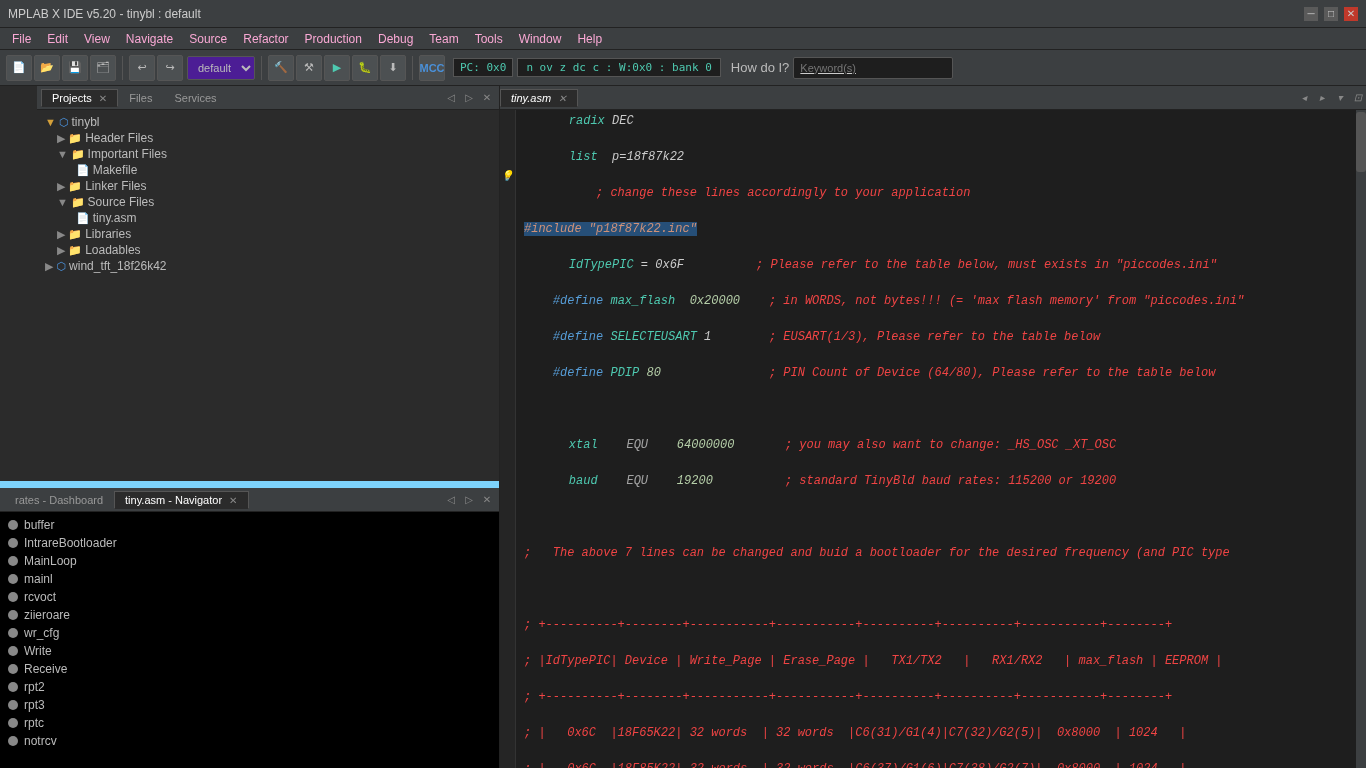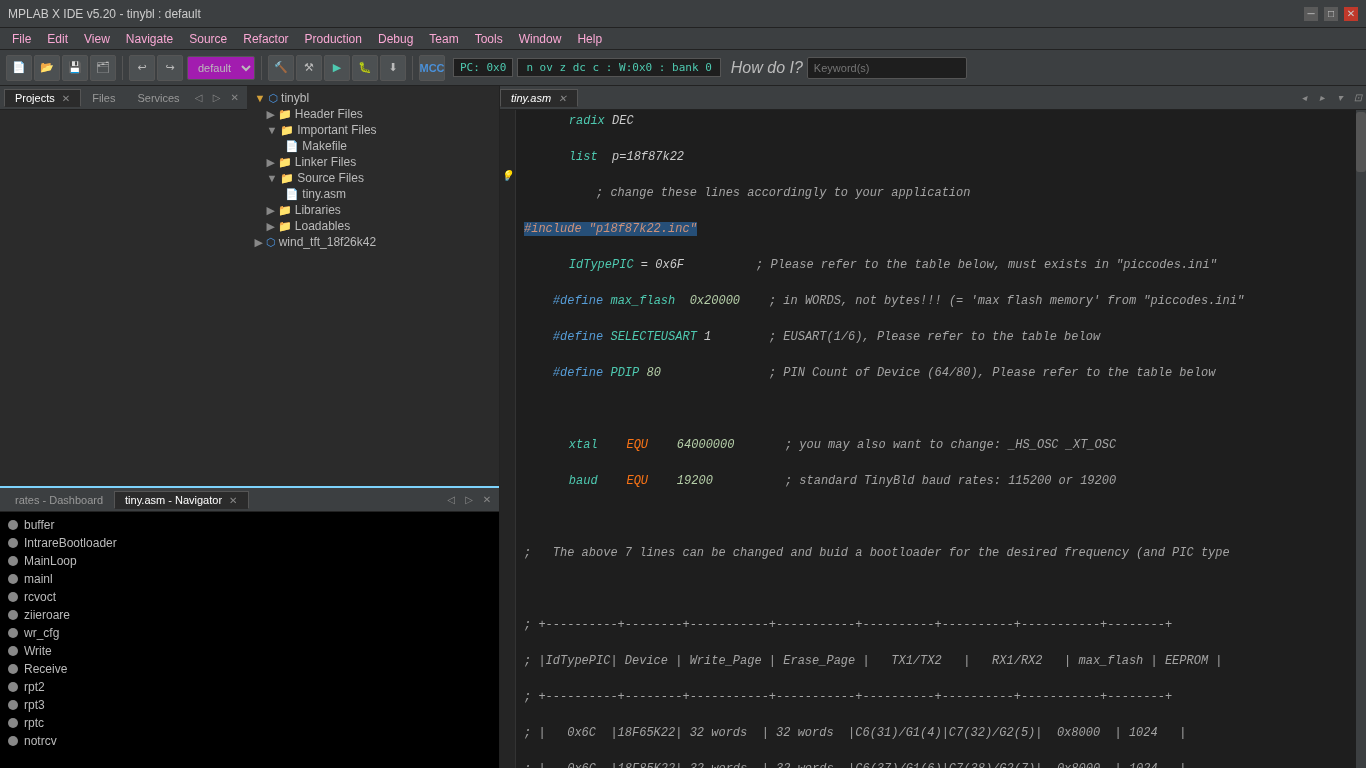--- a/index.html
+++ b/index.html
@@ -46,21 +46,21 @@
       border: 1px solid #555;
       color: #bbb;
       font-size: 11px;
       cursor: pointer;
       display: flex; align-items: center; justify-content: center;
       border-radius: 2px;
     }
     .tb-separator { width: 1px; height: 24px; background: #555; margin: 0 2px; }
     .tb-dropdown {
       height: 24px; padding: 0 6px;
-      background: #a21caf;
+      background: #4c1d95;
       border: 1px solid #555;
       color: #bbb;
       font-size: 11px;
       border-radius: 2px;
     }
     .tb-group { display: flex; gap: 2px; }
     #pc-display {
       background: #1e1e1e;
       border: 1px solid #555;
       color: #4ec9b0;
@@ -70,21 +70,21 @@
       margin-left: 4px;
     }
     #status-display {
       background: #1e1e1e;
       border: 1px solid #555;
       color: #4ec9b0;
       font-family: monospace;
       font-size: 11px;
       padding: 2px 8px;
     }
-    #howdoi-label { color: #bbb; font-size: 16px; margin-left: 6px; font-style: italic; }
+    #howdoi-label { color: #bbb; font-size: 13px; margin-left: 6px; }
     #search-input {
       height: 22px; width: 160px;
       background: #1e1e1e;
       border: 1px solid #555;
       color: #ccc;
       font-size: 11px;
       padding: 0 6px;
     }
 
     
@@ -98,21 +98,23 @@
       width: 500px;
       display: flex;
       flex-direction: column;
       border-right: 1px solid #222;
     }
 
     
     #left-top {
       flex: 1;
       display: flex;
-      border-bottom: 2px solid #7dd3fc;
+      flex-direction: column;
+      border-bottom: 7px solid #7dd3fc;
+      padding-left: 37px;
     }
 
     
     .tab-bar {
       background: #3c3f41;
       display: flex;
       align-items: center;
       height: 24px;
       border-bottom: 1px solid #222;
       padding: 0 4px;
@@ -241,24 +243,24 @@
       font-family: 'Courier New', monospace;
       font-size: 12px;
       line-height: 18px;
       padding: 2px 8px;
       overflow: auto;
       white-space: pre;
       color: #ccc;
     }
     .code-line { height: 18px; display: block; }
     .kw-define { color: #569cd6; }
-    .kw-comment { color: #a3a3a3; }
+    .kw-comment { color: #ef4444; }
     .kw-number { color: #b5cea8; }
     .kw-label { color: #4ec9b0; margin-left: 16px; }
-    .kw-equ { color: #f97316; }
+    .kw-equ { color: #a3a3a3; }
     #scrollbar-right {
       width: 10px;
       background: #3c3f41;
     }
 
     
     ::-webkit-scrollbar { width: 8px; height: 8px; }
     ::-webkit-scrollbar-track { background: #2b2b2b; }
     ::-webkit-scrollbar-thumb { background: #555; }
   </style>
@@ -315,21 +317,21 @@
   <div class="tb-separator"></div>
   <div class="tb-group">
     <button class="tb-btn" title="MCC" style="color:#4a90d9;font-weight:bold;">MCC</button>
   </div>
   <span id="pc-display">
     <span>PC:</span>
     <span>0x0</span>
   </span>
   <span id="status-display">n ov z dc c : W:0x0 : bank 0</span>
   <span id="howdoi-label">How do I?</span>
-  <input type="text" id="search-input" class="tb-dropdown" style="width: 160px;" placeholder="Keyword(s)">
+  <input type="text" id="search-input" class="tb-dropdown" style="width: 160px; text-decoration: underline;" placeholder="Keyword(s)">
 </div>
 
 <div id="main-layout">
 
   <div id="left-panel">
 
     <div id="left-top">
       <div class="tab-bar">
         <div class="tab active">Projects <span class="tab-close">✕</span></div>
         <div class="tab">Files</div>
@@ -460,21 +462,21 @@
         <div id="code-gutter">
 
           <div class="gutter-icon" style="height:18px;margin-top:54px;">💡</div>
         </div>
         <div id="code-content"><span class="code-line">    <span class="kw-label">radix</span> DEC</span>
 <span class="code-line">    <span class="kw-label">list</span>  p=18f87k22</span>
 <span class="code-line">          <span class="kw-comment">; change these lines accordingly to your application</span></span>
 <span class="code-line"><span style="background:#264f78;color:#ce9178;">#include "p18f87k22.inc"</span></span>
 <span class="code-line">    <span class="kw-label">IdTypePIC</span> = 0x6F          <span class="kw-comment">; Please refer to the table below, must exists in "piccodes.ini"</span></span>
 <span class="code-line">    <span class="kw-define">#define</span> <span style="color:#4ec9b0;">max_flash</span>  <span class="kw-number">0x20000</span>    <span class="kw-comment">; in WORDS, not bytes!!! (= 'max flash memory' from "piccodes.ini"</span></span>
-<span class="code-line">    <span class="kw-define">#define</span> <span style="color:#4ec9b0;">SELECTEUSART</span> 1        <span class="kw-comment">; EUSART(1/6), Please refer to the table below</span></span>
+<span class="code-line">    <span class="kw-define">#define</span> <span style="color:#4ec9b0;">SELECTEUSART</span> 1        <span class="kw-comment">; EUSART(1/3), Please refer to the table below</span></span>
 <span class="code-line">    <span class="kw-define">#define</span> <span style="color:#4ec9b0;">PDIP</span> <span class="kw-number">80</span>               <span class="kw-comment">; PIN Count of Device (64/80), Please refer to the table below</span></span>
 <span class="code-line"> </span>
 <span class="code-line">    <span class="kw-label">xtal</span>    <span class="kw-equ">EQU</span>    <span class="kw-number">64000000</span>       <span class="kw-comment">; you may also want to change: _HS_OSC _XT_OSC</span></span>
 <span class="code-line">    <span class="kw-label">baud</span>    <span class="kw-equ">EQU</span>    <span class="kw-number">19200</span>          <span class="kw-comment">; standard TinyBld baud rates: 115200 or 19200</span></span>
 <span class="code-line"> </span>
 <span class="code-line"><span class="kw-comment">;   The above 7 lines can be changed and buid a bootloader for the desired frequency (and PIC type</span></span>
 <span class="code-line"> </span>
 <span class="code-line"><span class="kw-comment">; +----------+--------+-----------+-----------+----------+----------+-----------+--------+</span></span>
 <span class="code-line"><span class="kw-comment">; |IdTypePIC| Device | Write_Page | Erase_Page |   TX1/TX2   |   RX1/RX2   | max_flash | EEPROM |</span></span>
 <span class="code-line"><span class="kw-comment">; +----------+--------+-----------+-----------+----------+----------+-----------+--------+</span></span>

